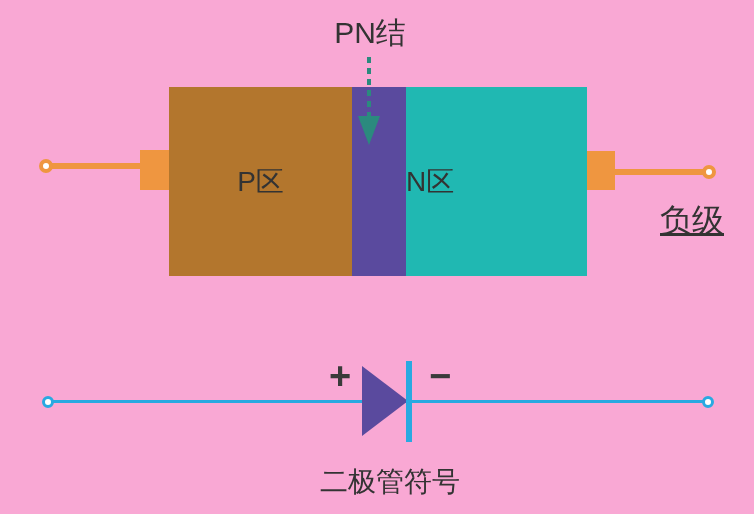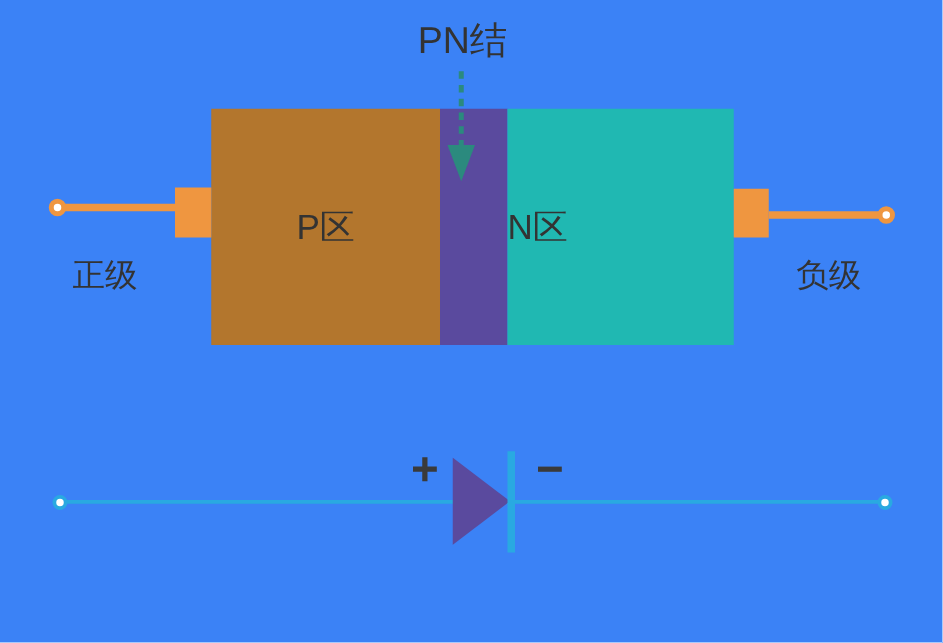--- a/index.html
+++ b/index.html
@@ -1,18 +1,18 @@
 <!DOCTYPE html>
 <html style="--p-region: #B3762D; --junction: #5A4A9E; --n-region: #20B8B2; --terminal-orange: #EF9640; --arrow-teal: #2B8A7E; --wire-blue: #29A9E1; --symbol-purple: #5A4A9E; --text-dark: #333333;"><head>
 <meta charset="utf-8">
 <style>
   * { margin:0; padding:0; box-sizing:border-box; }
   html,body { background:#ffffff; }
   body { font-family:"Liberation Sans","DejaVu Sans",sans-serif; }
-  #canvas { position:relative; width:754px; height:514px; background:#3b82f6; overflow:hidden; }
+  #canvas { position:relative; width:754px; height:514px; background:#f9a8d4; overflow:hidden; }
   .abs { position:absolute; }
   .label { color:var(--text-dark); text-align:center; white-space:nowrap; }
 
   
   .pn-label { left:300px; top:16px; width:140px; font-size:30px; line-height:34px; }
   .junction-arrow { left:354px; top:55px; width:30px; height:92px; z-index:3; }
   .arrow-stroke { stroke:var(--arrow-teal); stroke-width:4; fill:none; }
   .arrow-fill { fill:var(--arrow-teal); }
 
   .bar-rect { left:169px; top:87px; width:418px; height:189px; display:flex; z-index:1; }
@@ -26,21 +26,21 @@
   .term-right { left:587px; top:151px; width:28px; height:39px; }
   .wire { background:var(--terminal-orange); }
   .wire-left  { left:46px;  top:163px; width:94px; height:6px; }
   .wire-right { left:615px; top:169px; width:94px; height:6px; }
   .node { border-radius:50%; background:#ffffff; }
   .node-orange { border:4px solid var(--terminal-orange); }
   .node-top-left  { left:39px;  top:159px; width:14px; height:14px; }
   .node-top-right { left:702px; top:165px; width:14px; height:14px; }
 
   .anode-label   { left:48px;  top:205px; width:72px; font-size:26px; line-height:30px; }
-  .cathode-label { left:627px; top:205px; width:72px; font-size:26px; line-height:30px; }
+  .cathode-label { left:656px; top:205px; width:72px; font-size:32px; line-height:30px;text-decoration:underline; }
   .caption-top   { left:275px; top:279px; width:200px; font-size:28px; line-height:30px; }
 
   
   .sym-wire { left:53px; top:400px; width:651px; height:3px; background:var(--wire-blue); }
   .node-blue { border:3px solid var(--wire-blue); }
   .node-sym-left  { left:42px;  top:396px; width:12px; height:12px; }
   .node-sym-right { left:702px; top:396px; width:12px; height:12px; }
   .sym-triangle { left:362px; top:366px; width:46px; height:70px; z-index:2; }
   .triangle-fill { fill:var(--symbol-purple); }
   .sym-bar { left:406px; top:361px; width:6px; height:81px; background:var(--wire-blue); z-index:2; }
@@ -71,30 +71,30 @@
     <polygon class="arrow-fill" points="4,61 26,61 15,90"></polygon>
   </svg>
 
   <div class="abs term-block term-left"></div>
   <div class="abs term-block term-right"></div>
   <div class="abs wire wire-left"></div>
   <div class="abs wire wire-right"></div>
   <div class="abs node node-orange node-top-left"></div>
   <div class="abs node node-orange node-top-right"></div>
 
-  <div class="abs label anode-label">正级</div>
   <div class="abs label cathode-label">负级</div>
 
 
   <div class="abs sym-wire"></div>
   <div class="abs node node-blue node-sym-left"></div>
   <div class="abs node node-blue node-sym-right"></div>
 
   <svg class="abs sym-triangle" viewBox="0 0 46 70" xmlns="http://www.w3.org/2000/svg">
     <polygon class="triangle-fill" points="0,0 0,70 46,35"></polygon>
   </svg>
   <div class="abs sym-bar"></div>
 
   <div class="abs sign plus-sign">+</div>
   <div class="abs sign minus-sign">−</div>
 
+  <div class="abs label caption-bottom">二极管符号</div>
 
 </div>
 
 </body></html>

